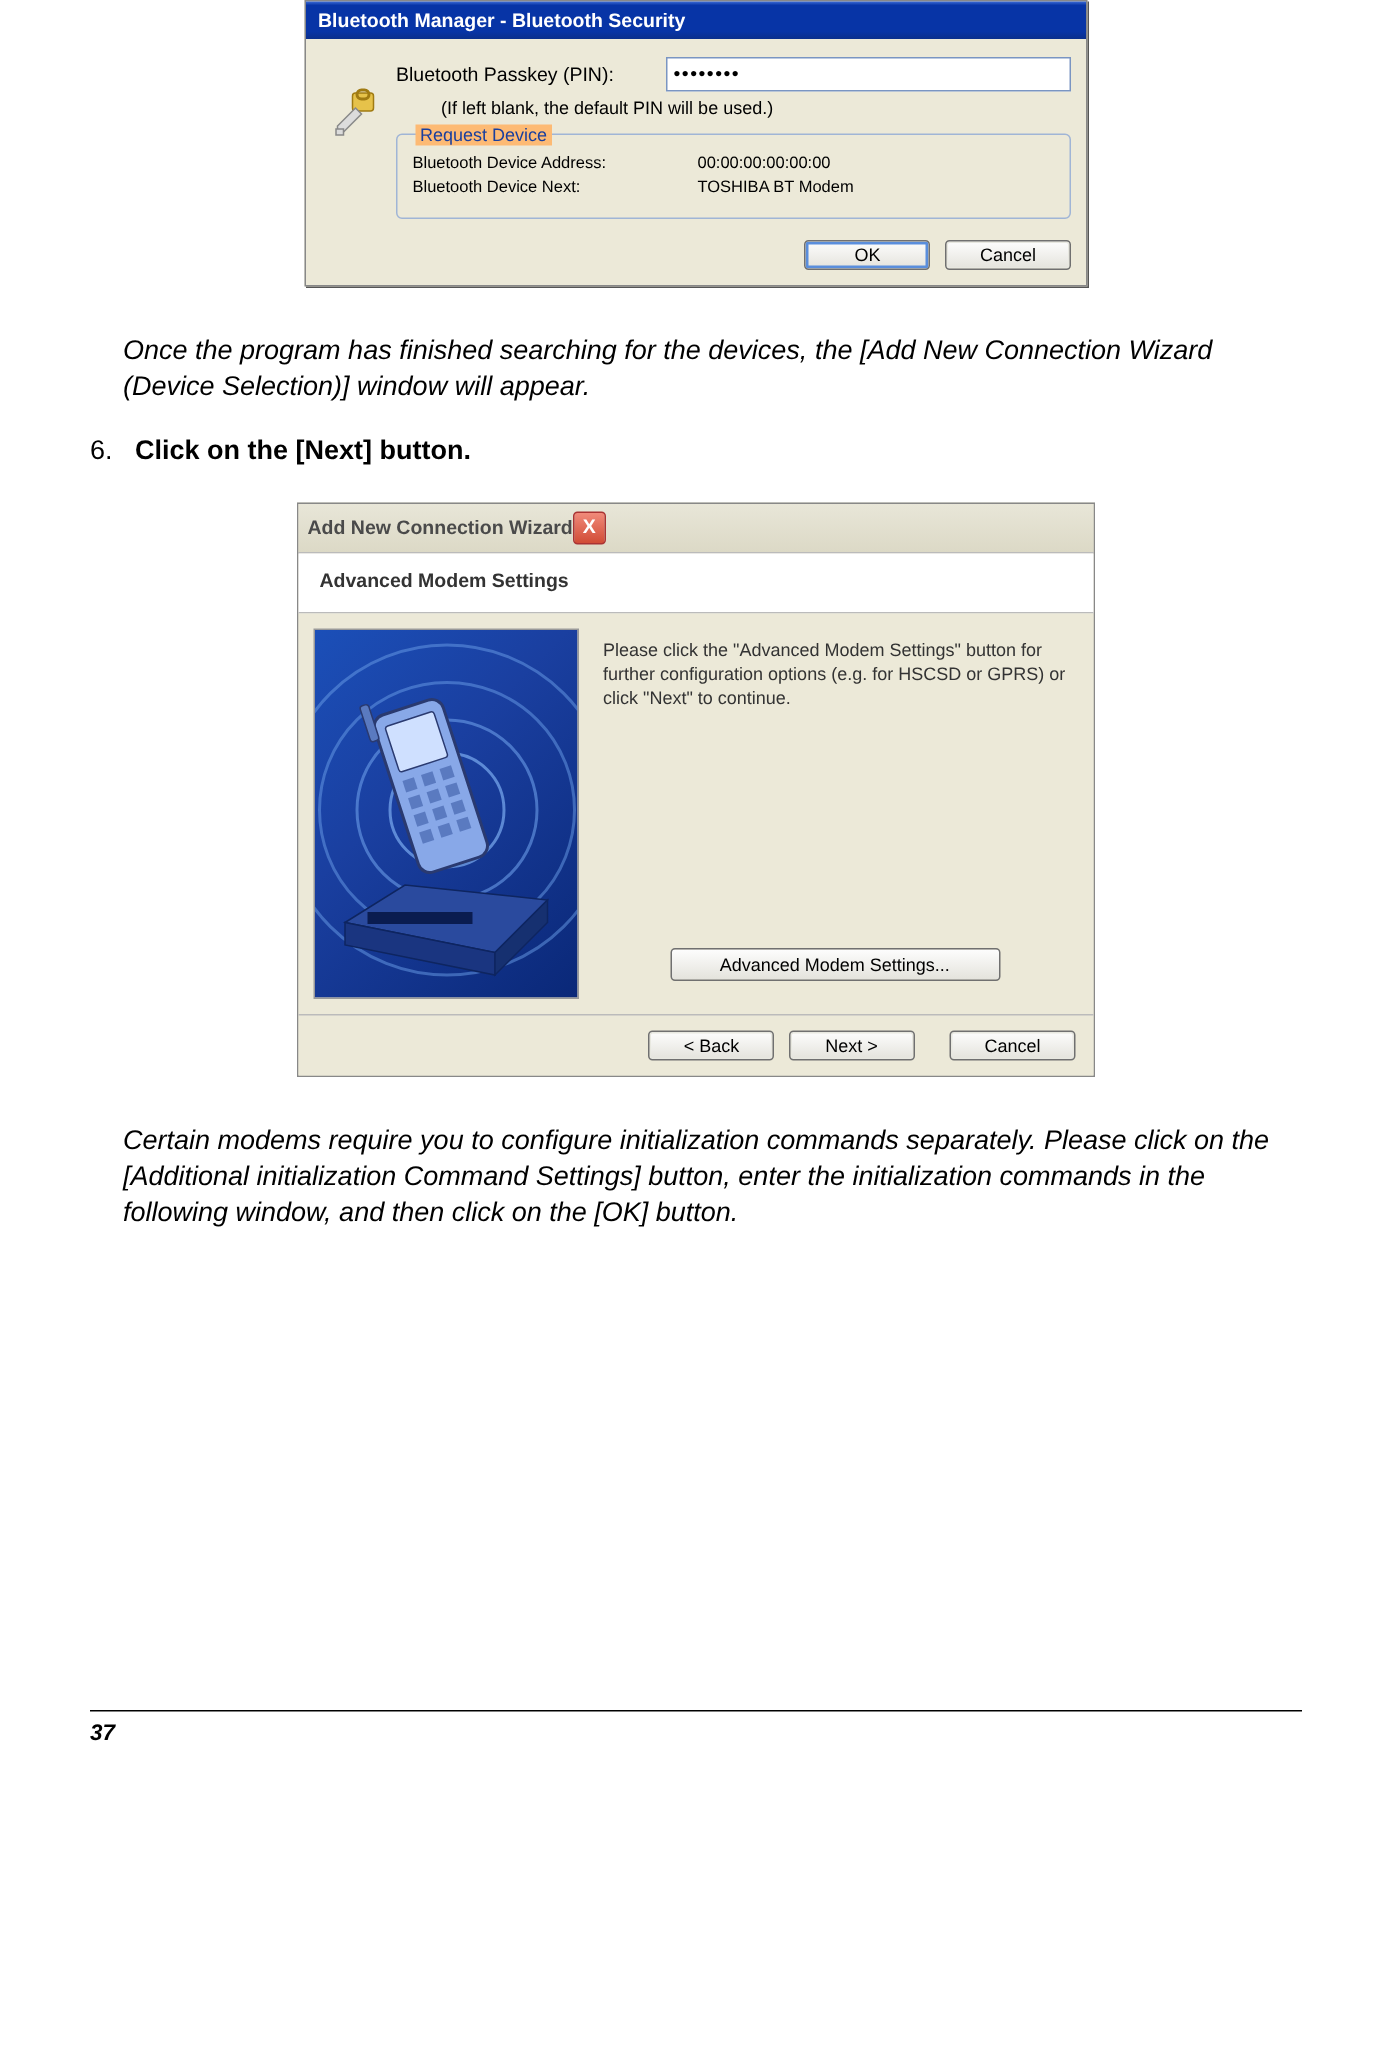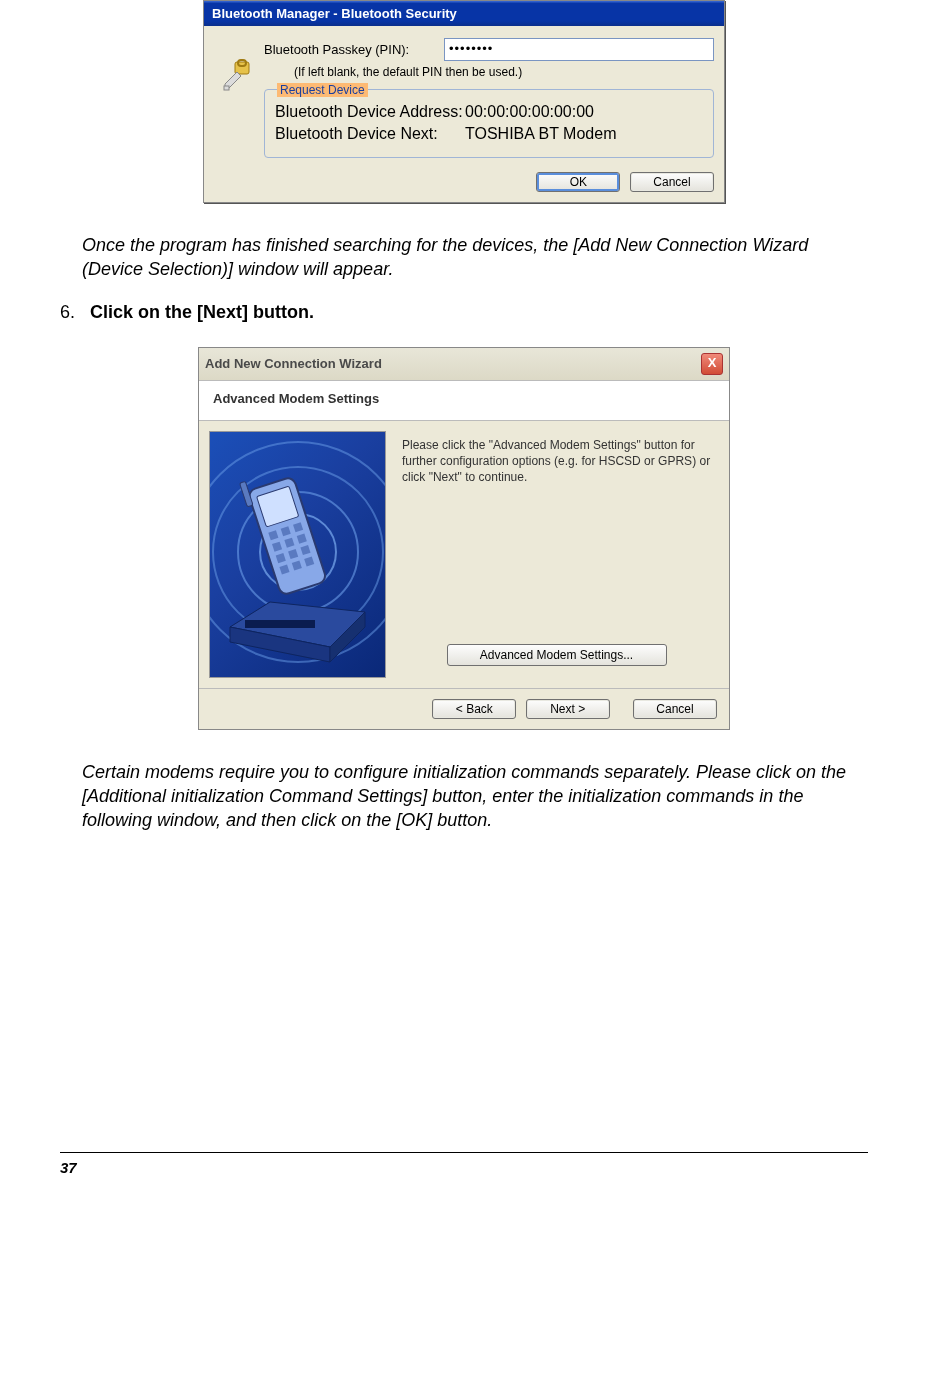--- a/index.html
+++ b/index.html
@@ -76,21 +76,21 @@
     margin-left: 2px;
     background: #fdba74;
     padding: 0 3px;
     position: relative;
     top: -16px;
     display:inline-block;
   }
   .fieldset1-inner {
     margin-top:-10px;
   }
-  .dev-row { display:flex; font-size:16px; margin-bottom:4px;}
+  .dev-row { display:flex; font-size:11px; margin-bottom:4px;}
   .dev-label { width: 190px;}
   .d1-buttons {
     text-align: right;
     padding: 4px 10px 10px 10px;
   }
   .xp-btn {
     min-width: 84px;
     padding: 2px 10px;
     background: linear-gradient(to bottom, #fdfdfd, #e4e3dc);
     border: 1px solid #707070;
@@ -128,21 +128,20 @@
     border: 1px solid #888;
     font-size: 12px;
   }
   .titlebar2 {
     background: linear-gradient(to bottom, #e8e6d8 0%, #dcd9c6 100%);
     color: #4a4a4a;
     padding: 5px 6px;
     font-weight: bold;
     font-size: 13px;
     display:flex;
-    justify-content:space-between;
     align-items:center;
     border-bottom: 1px solid #bbb;
   }
   .close-x {
     width:20px;height:20px;
     background: linear-gradient(to bottom, #f08a7a, #d14c36);
     border:1px solid #a33;
     border-radius:3px;
     color:#fff;
     font-weight:bold;
@@ -228,21 +227,21 @@
           <rect x="19" y="2" width="8" height="6" rx="3" fill="none" stroke="#a07b12" stroke-width="2"></rect>
           <path d="M6 26 L18 14 L22 18 L10 30 L6 30 Z" fill="#dcdcdc" stroke="#888"></path>
           <rect x="5" y="28" width="5" height="4" fill="#dcdcdc" stroke="#888"></rect>
         </svg>
       </div>
       <div class="d1-content">
         <div class="pin-row">
           <span class="pin-label">Bluetooth Passkey (PIN):</span>
           <span class="pin-input">••••••••</span>
         </div>
-        <div class="pin-hint">(If left blank, the default PIN then be used.)</div>
+        <div class="pin-hint">(If left blank, the default PIN will be used.)</div>
         <div class="fieldset1">
           <span class="fieldset1-legend">Request Device</span>
           <div class="fieldset1-inner">
             <div class="dev-row">
               <span class="dev-label">Bluetooth Device Address:</span>
               <span>00:00:00:00:00:00</span>
             </div>
             <div class="dev-row">
               <span class="dev-label">Bluetooth Device Next:</span>
               <span>TOSHIBA BT Modem</span>

